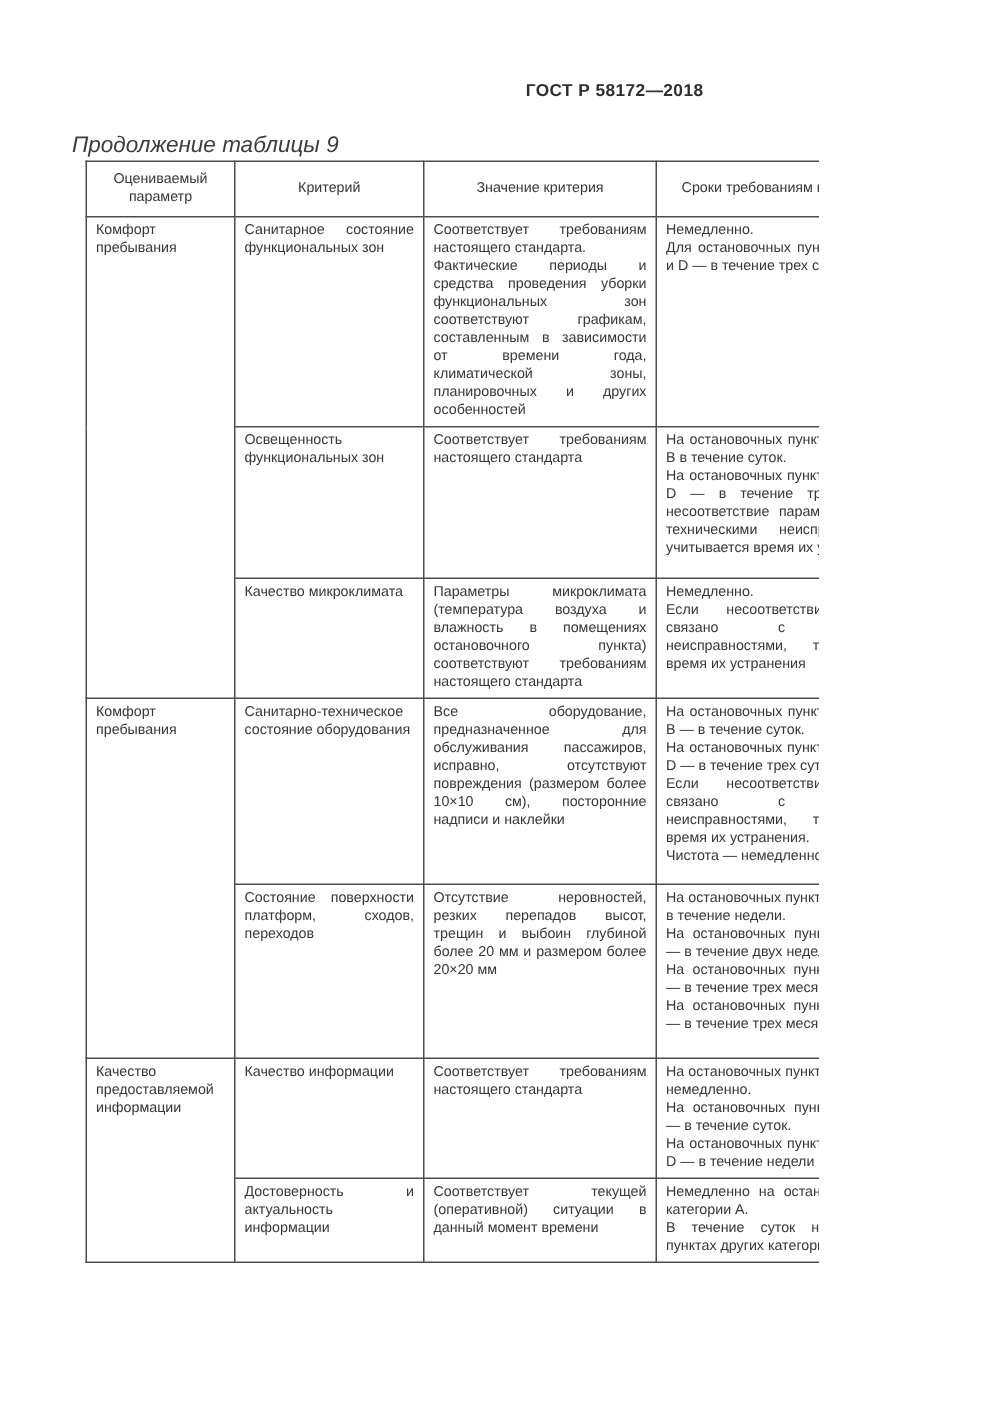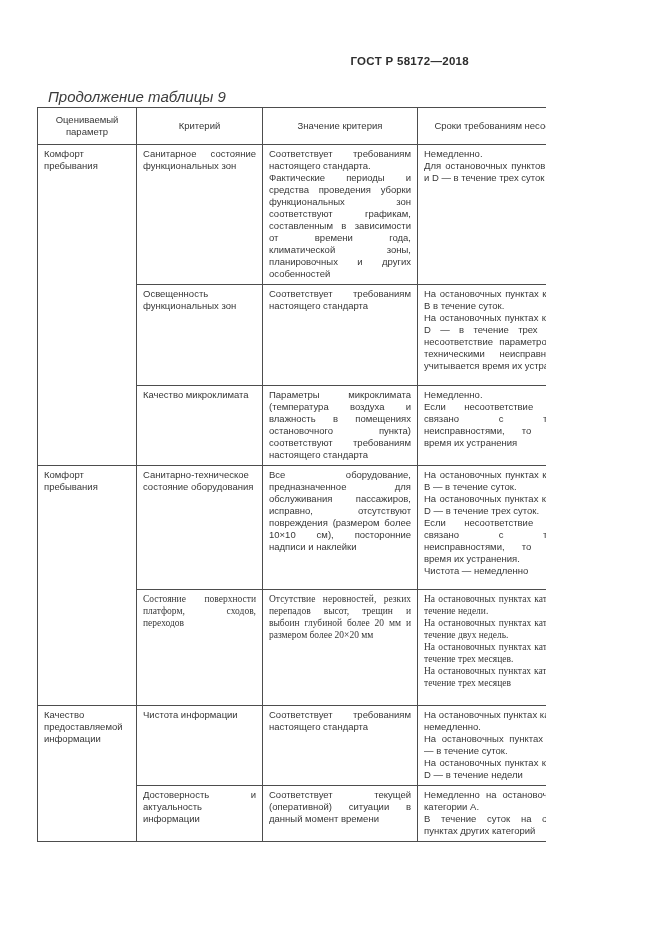--- a/index.html
+++ b/index.html
@@ -26,21 +26,21 @@
   }
   .caption {
     position: absolute;
     top: 88px; left: 48px;
     font-size: 15px;
     font-style: italic;
     color: #3c3c3c;
   }
   table.gost {
     position: absolute;
-    top: 107px; left: 37px;
+    top: 107px; left: 57px;
     width: 573px;
     border-collapse: collapse;
     table-layout: fixed;
   }
   .gost th, .gost td {
     border: 1px solid #4d4d4d;
     vertical-align: top;
     font-size: 9.5px;
     line-height: 12px;
     padding: 3px 6px 4px 6px;
@@ -58,21 +58,21 @@
   col.c-param { width: 99px; }
   col.c-crit  { width: 126px; }
   col.c-val   { width: 155px; }
   col.c-terms { width: 193px; }
   td.param { text-align: left; }
   td.crit, td.val, td.terms { text-align: justify; }
   tr.r1 { height: 117px; }
   tr.r2 { height: 101px; }
   tr.r3 { height: 64px; }
   tr.r4 { height: 124px; }
-  tr.r5 { height: 116px; font-family: Liberation Serif, serif; }
+  tr.r5 { height: 116px; }
   tr.r6 { height: 73px; }
   tr.r7 { height: 56px; }
   .page-number {
     position: absolute;
     top: 841px; left: 566px;
     font-size: 10.5px;
     color: #3c3c3c;
     text-align: center;
   }
 </style>
@@ -133,21 +133,21 @@
       <tr class="r5">
         <td class="crit">Состояние поверхности платформ, сходов, переходов</td>
         <td class="val">Отсутствие неровностей, резких перепадов высот, трещин и выбоин глубиной более 20 мм и размером более 20×20 мм</td>
         <td class="terms">На остановочных пунктах категории A — в течение недели.
 На остановочных пунктах категории B — в течение двух недель.
 На остановочных пунктах категории C — в течение трех месяцев.
 На остановочных пунктах категории D — в течение трех месяцев</td>
       </tr>
       <tr class="r6">
         <td class="param" rowspan="2">Качество предоставляемой информации</td>
-        <td class="crit">Чистота информации</td>
+        <td class="crit">Качество информации</td>
         <td class="val">Соответствует требованиям настоящего стандарта</td>
         <td class="terms">На остановочных пунктах категории A — немедленно.
 На остановочных пунктах категории B — в течение суток.
 На остановочных пунктах категорий C и D — в течение недели</td>
       </tr>
       <tr class="r7">
         <td class="crit">Достоверность и актуальность информации</td>
         <td class="val">Соответствует текущей (оперативной) ситуации в данный момент времени</td>
         <td class="terms">Немедленно на остановочных пунктах категории A.
 В течение суток на остановочных пунктах других категорий</td>

